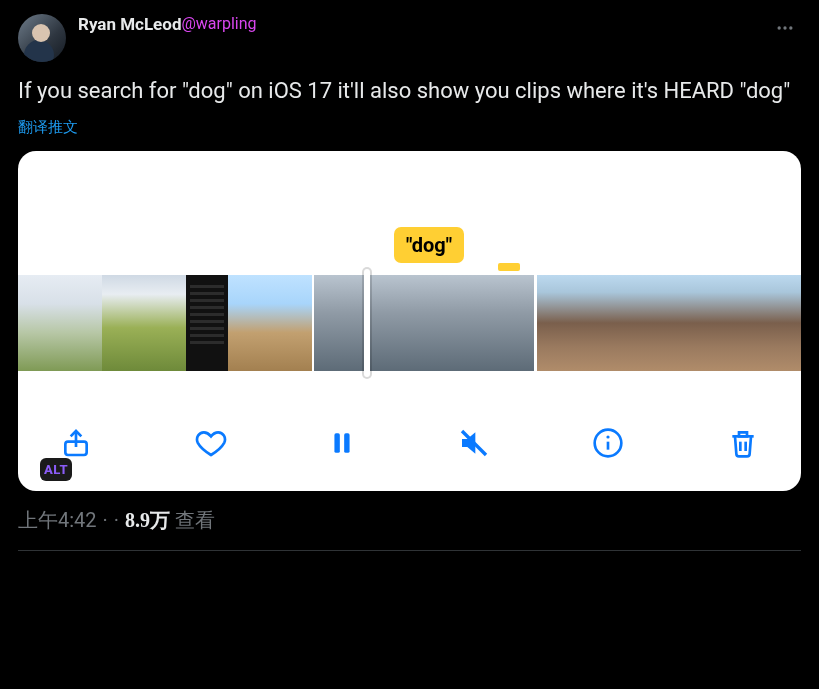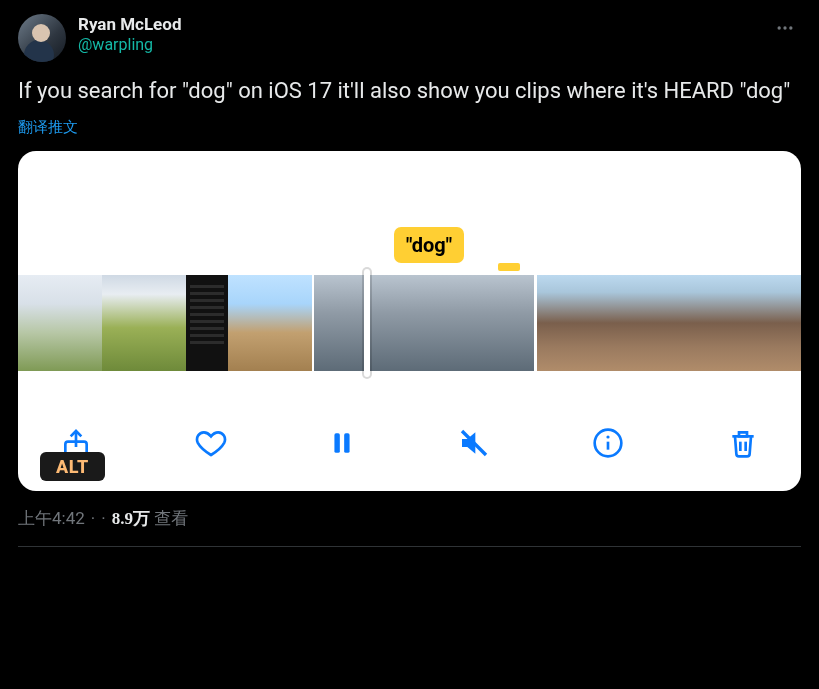--- a/index.html
+++ b/index.html
@@ -16,23 +16,23 @@
   .avatar {
     width: 48px; height: 48px; border-radius: 50%;
     background: linear-gradient(135deg,#6e7c8a 0%, #2e3640 60%, #141a22 100%);
     position: relative; overflow: hidden;
   }
   .avatar::after{
     content:""; position:absolute; left:14px; top:10px; width:18px; height:18px;
     border-radius:50%; background:#d9c4b0;
     box-shadow: -2px 22px 0 6px #23344a;
   }
-  .name-block { display:flex; flex-direction:column; line-height:1.25; }
+  .name-block { display:flex; line-height:1.25; }
   .display-name { font-weight:700; font-size:17px; color:#e7e9ea; }
-  .handle { font-size:16px; color:#14b8a6; }
+  .handle { font-size:16px; color:#d946ef; }
   .more { margin-left:auto; color:#71767b; padding:4px 6px; cursor:pointer; }
   .more svg{width:20px;height:20px;display:block;}
   .body-text { margin-top:14px; font-size:22px; line-height:1.35; color:#e7e9ea; }
   .translate-link { margin-top:12px; font-size:15px; color:#1d9bf0; cursor:pointer; display:inline-block; }
   .media {
     margin-top:14px; width:100%; height:340px; border-radius:18px; overflow:hidden;
     background:#fff; position:relative;
   }
   .dog-badge{
     position:absolute; left:376px; top:76px; background:#ffcf33; color:#000;
@@ -61,25 +61,25 @@
   }
   .toolbar{
     position:absolute; left:0; right:0; bottom:24px; height:48px;
     display:flex; align-items:center; justify-content:space-between;
     padding: 0 42px;
   }
   .tbtn{ color:#0a7aff; cursor:pointer; display:flex; align-items:center; justify-content:center; }
   .tbtn svg{ width:32px; height:32px; display:block; }
   .tbtn.pause svg{width:26px;height:30px;}
   .alt-badge{
-    position:absolute; left:22px; bottom:10px; background:#1a1a1a; color:#fdba74;
-    font-size:18px; font-weight:800; padding:4px 16px; border-radius:6px; letter-spacing:0.5px;
+    position:absolute; left:22px; bottom:10px; background:#1a1a1a; color:#8b5cf6;
+    font-size:13px; font-weight:800; padding:4px 4px; border-radius:6px; letter-spacing:0.5px;
   }
   .meta{
-    margin-top:16px; color:#71767b; font-size:17px; display:flex; align-items:center; gap:6px;
+    margin-top:16px; color:#71767b; font-size:20px; display:flex; align-items:center; gap:6px;
   }
   .meta .sep{color:#71767b;}
   .meta b{ color:#e7e9ea; font-weight:700;font-family:Liberation Serif, serif; }
   .divider{ border:none; border-top:1px solid #2f3336; margin-top:16px; }
   .stats{
     display:flex; gap:22px; padding:16px 0 0 0; font-size:16px; color:#71767b;
   }
   .stats .stat b{ color:#e7e9ea; font-weight:700; margin-right:4px; }
 </style>
 </head>

